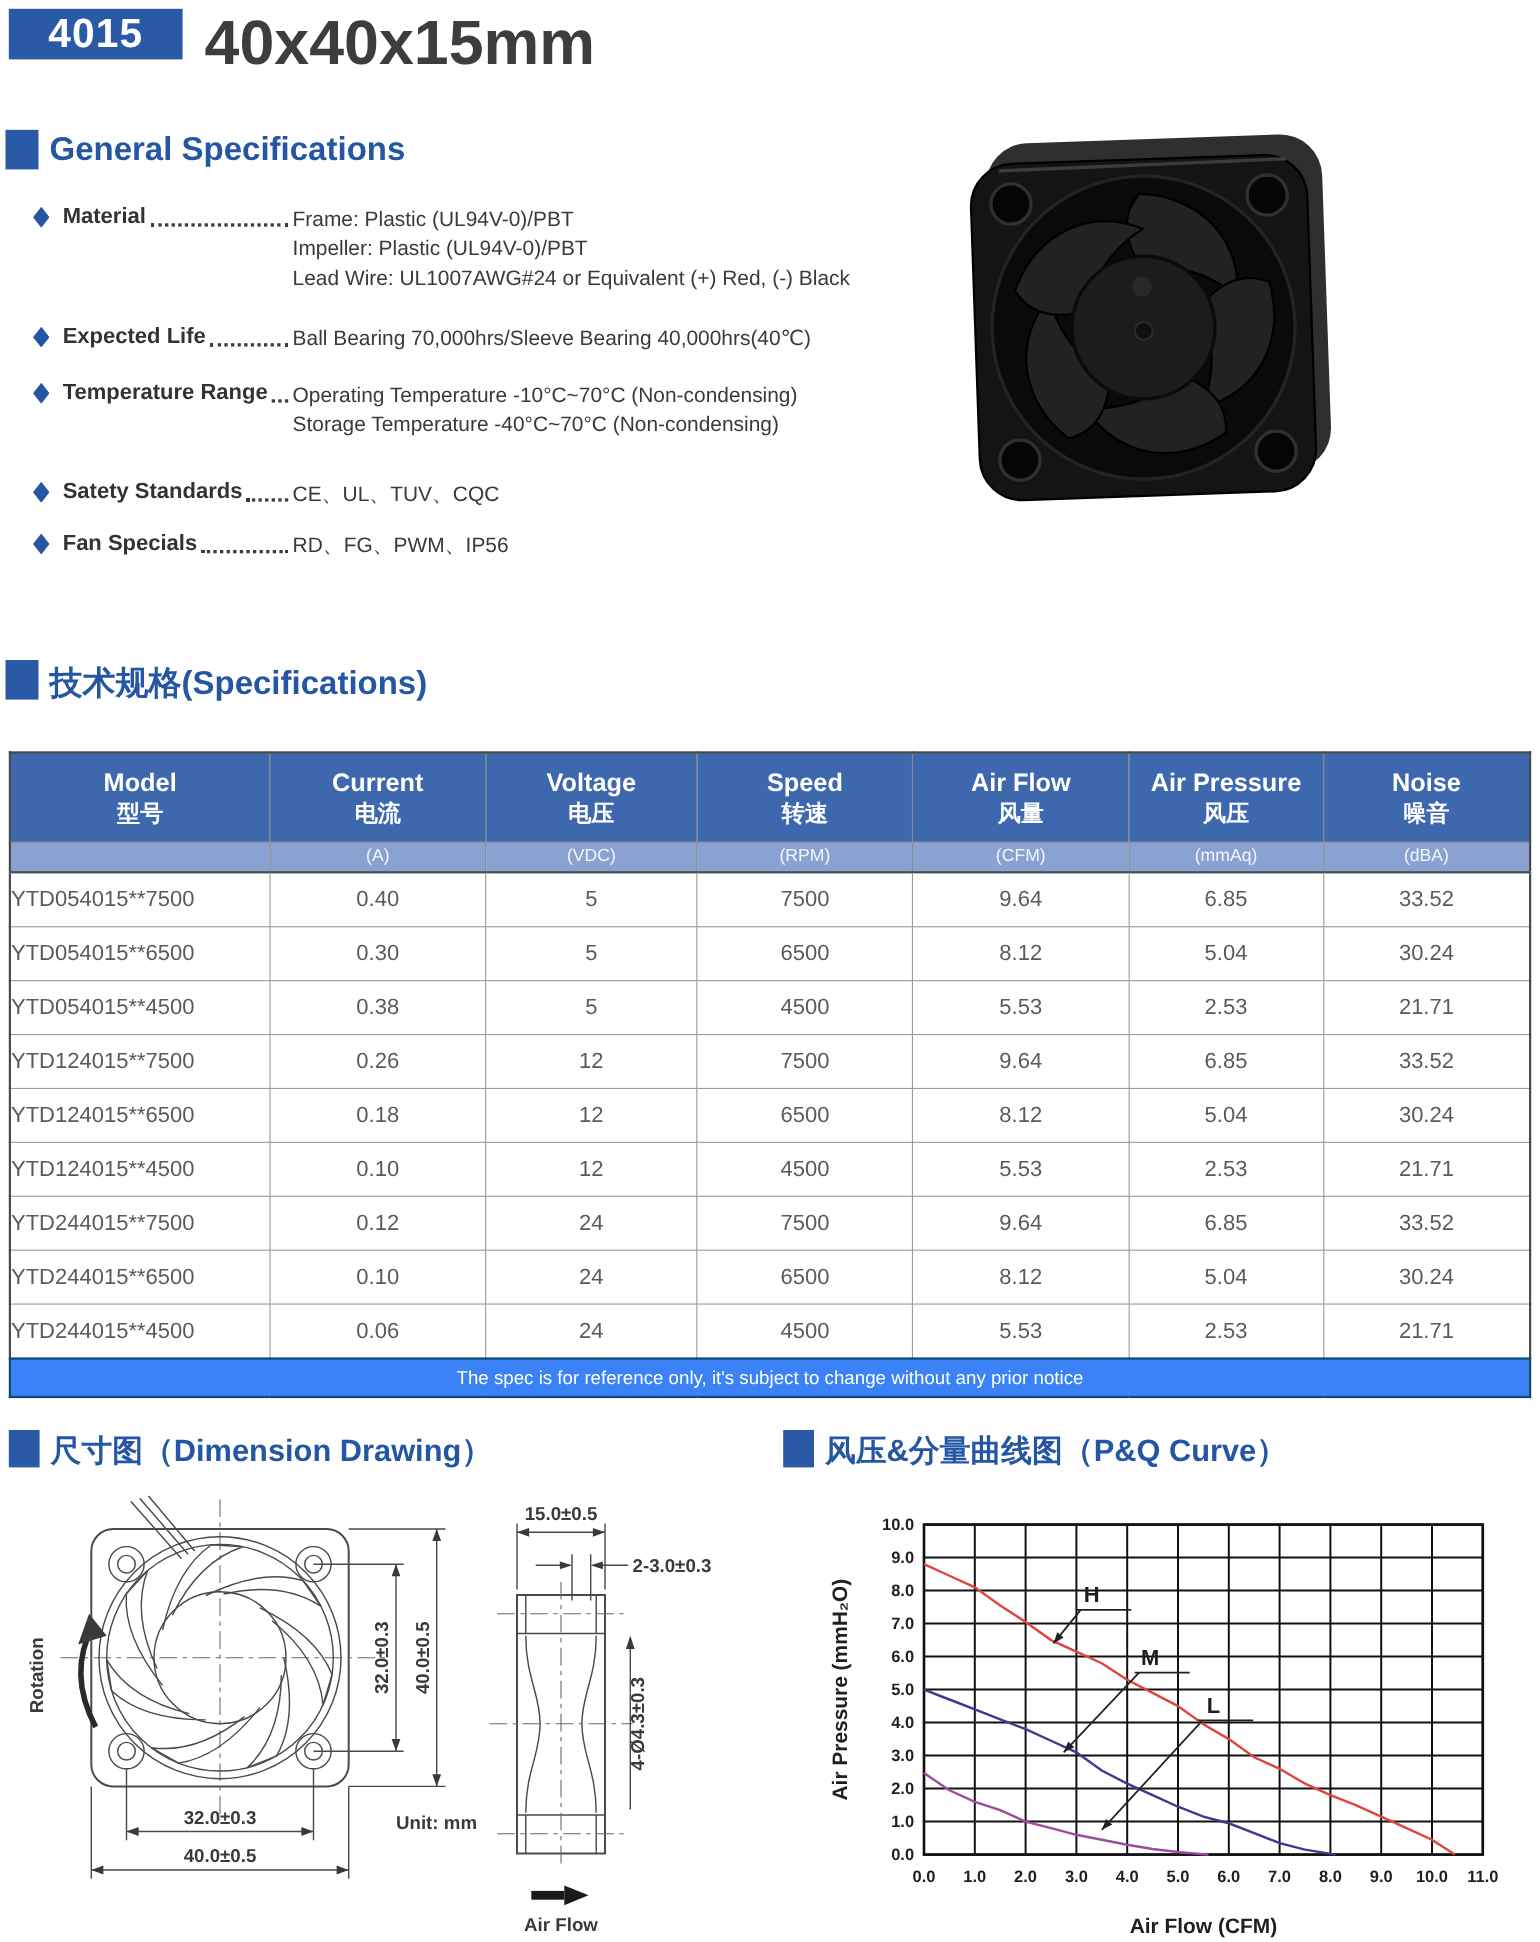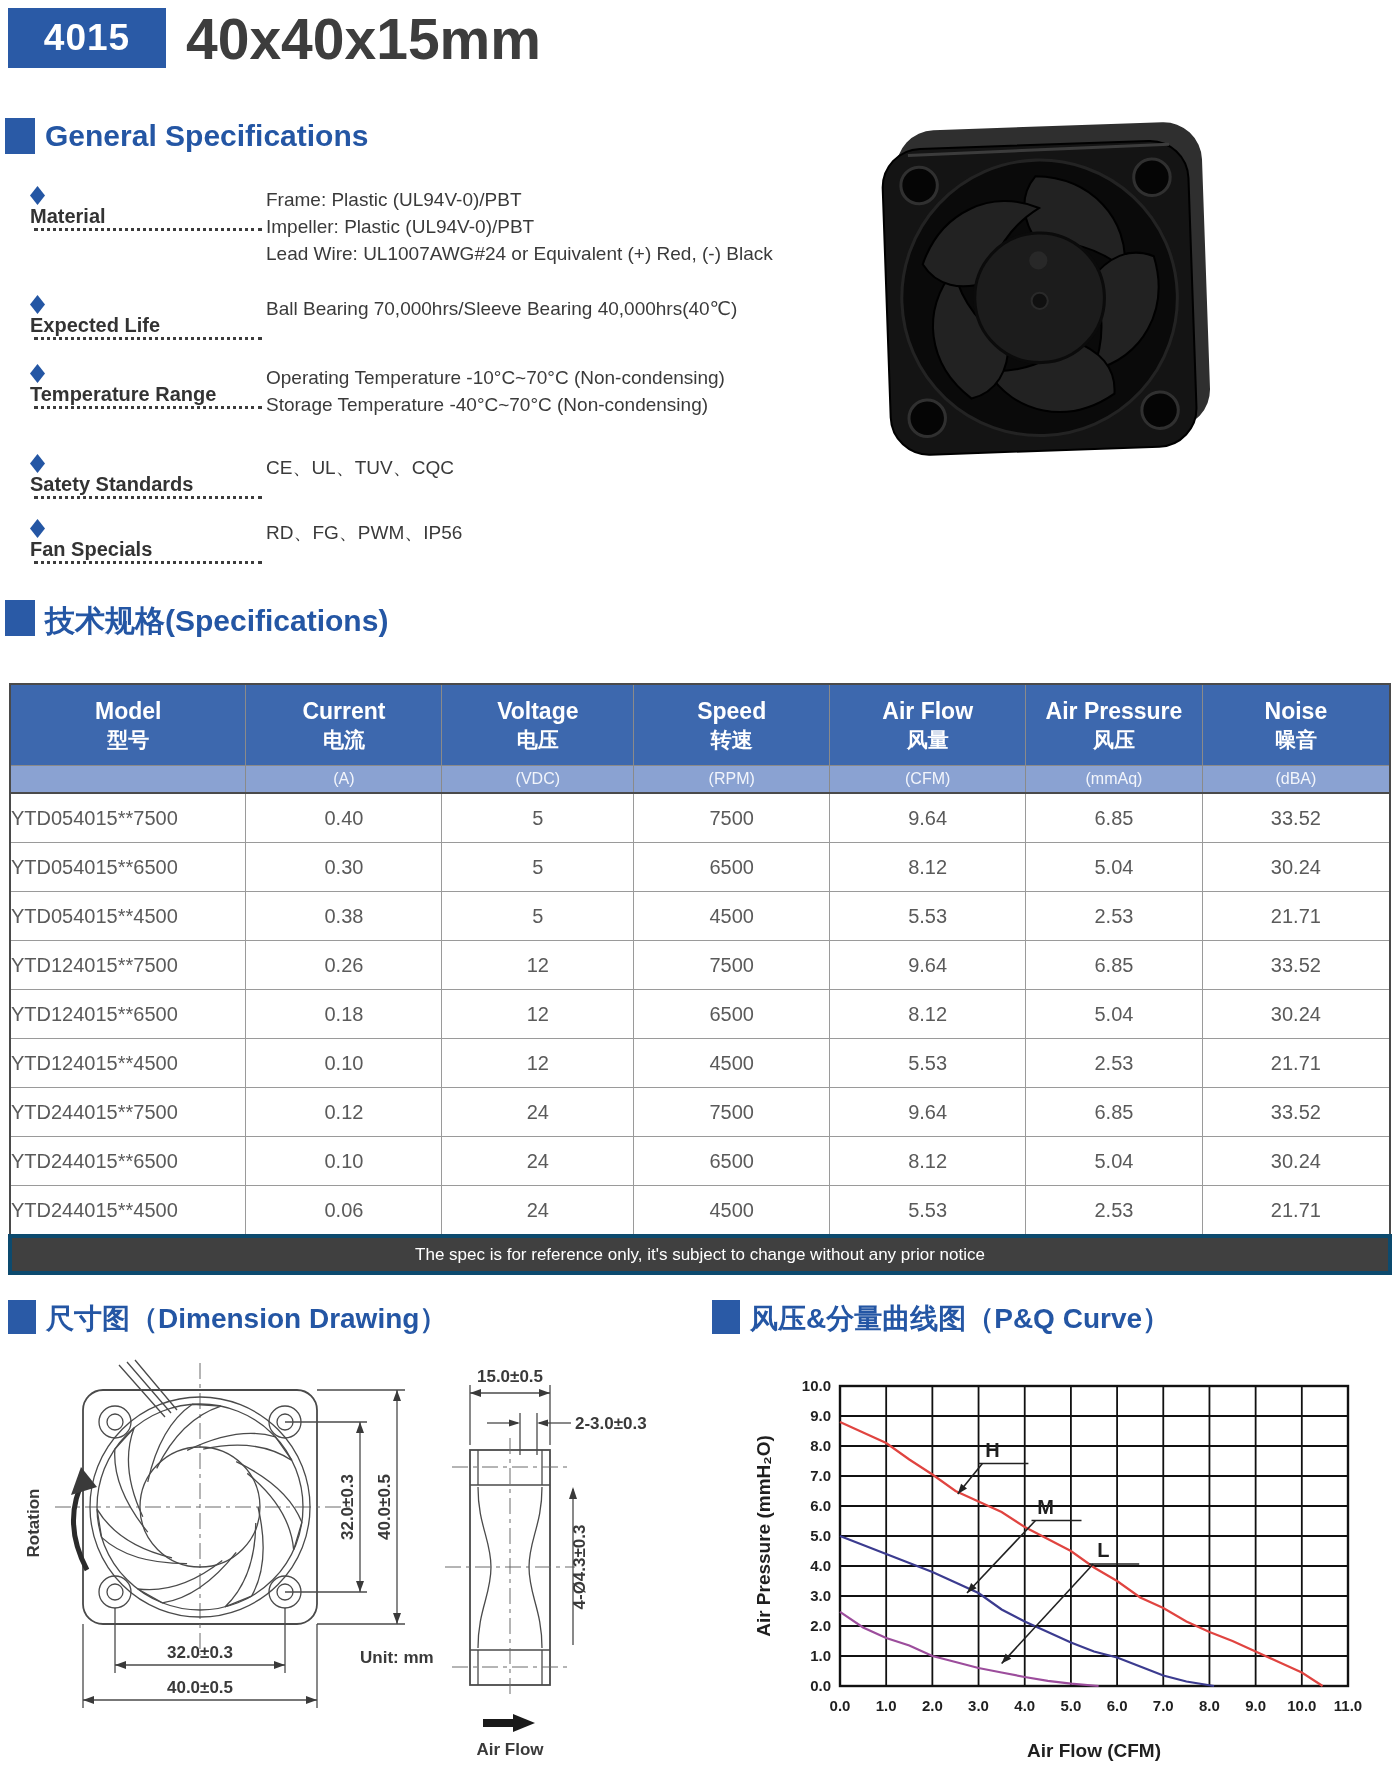--- a/index.html
+++ b/index.html
@@ -1,49 +1,49 @@
 <!DOCTYPE html>
 <html><head>
 <meta charset="utf-8">
 <style>
   html,body{margin:0;padding:0;background:#ffffff;}
   body{width:1400px;height:1765px;position:relative;font-family:"Liberation Sans","DejaVu Sans",sans-serif;overflow:hidden;}
   .abs{position:absolute;}
 
   
-  .model-box{left:8px;top:8px;width:158px;height:60px;background:#2a5aa6;color:#fff;
+  .model-box{left:8px;top:8px;width:158px;height:46px;background:#2a5aa6;color:#fff;
     font-size:37px;font-weight:bold;display:flex;align-items:center;justify-content:center;letter-spacing:1px;}
   .page-title{left:186px;top:6px;font-size:57px;font-weight:bold;color:#3d3d3d;}
 
   
   .sq{background:#2a5aa6;}
   .h-blue{font-size:30px;font-weight:bold;color:#2456a4;}
   .h-blue-sm{font-size:28px;font-weight:bold;color:#2456a4;}
 
   
   .spec-list{left:30px;top:186px;width:830px;}
   .spec-row{display:flex;align-items:flex-start;}
-  .spec-left{width:236px;display:flex;flex-shrink:0;flex-direction:column;}
+  .spec-left{width:236px;display:flex;align-items:center;flex-shrink:0;}
   .diamond{width:15px;height:19px;background:#2456a4;clip-path:polygon(50% 0,100% 50%,50% 100%,0 50%);margin-right:12px;flex-shrink:0;}
   .spec-label{font-size:20px;font-weight:bold;color:#333;white-space:nowrap;}
   .leader{flex:1;border-bottom:3px dotted #3c3c3c;height:13px;margin:0 4px 0 4px;}
   .spec-right{flex:1;padding-top:0;}
   .spec-line{font-size:19px;font-weight:normal;color:#3a3a3a;line-height:27px;}
 
   
   .spec-table{left:8px;top:683px;width:1384px;border-collapse:collapse;table-layout:fixed;}
   .spec-table td,.spec-table th{border:1px solid #8a8a8a;padding:0;}
   .spec-table{border:2px solid #4a4a4a;}
   .th-cell{background:#3d68ae;color:#fff;text-align:center;vertical-align:middle;height:80px;border:1px solid #63748f;}
   .th-en{font-size:23px;font-weight:bold;line-height:30px;}
   .th-zh{font-size:21px;font-weight:bold;line-height:28px;}
   .unit-row td{background:#8aa2d2;color:#f2f5fb;text-align:center;font-size:16px;height:26px;border-bottom:2px solid #4a4a4a;}
   .data-row td{height:48px;text-align:center;font-size:20px;color:#5a5a5a;background:#fff;border-color:#9a9a9a;}
   .data-row td.model-cell{text-align:left;}
-  .foot-row td{background:#404040;color:#fff;text-align:center;font-size:17px;height:33px;border:4px solid #0c4a6e;margin-top:17px;}
+  .foot-row td{background:#3b82f6;color:#fff;text-align:center;font-size:17px;height:33px;border:2px solid #0c4a6e;margin-top:17px;}
 
   
   .draw-text{fill:#3a3a3a;font-size:17px;font-weight:bold;font-family:"Liberation Sans",sans-serif;}
   .thin{stroke:#4a4a4a;stroke-width:1.3;fill:none;}
   .thick{stroke:#4a4a4a;stroke-width:1.8;fill:none;}
   .dash{stroke:#6a6a6a;stroke-width:1;fill:none;stroke-dasharray:16 5 4 5;}
   .arrfill{fill:#3a3a3a;stroke:none;}
   .tick-lb{fill:#1f1f1f;font-size:15px;font-weight:bold;font-family:"Liberation Sans",sans-serif;}
   .axis-lb{fill:#1f1f1f;font-size:19px;font-weight:bold;font-family:"Liberation Sans",sans-serif;}
   .ann-lb{fill:#1f1f1f;font-size:20px;font-weight:bold;font-family:"Liberation Sans",sans-serif;}

